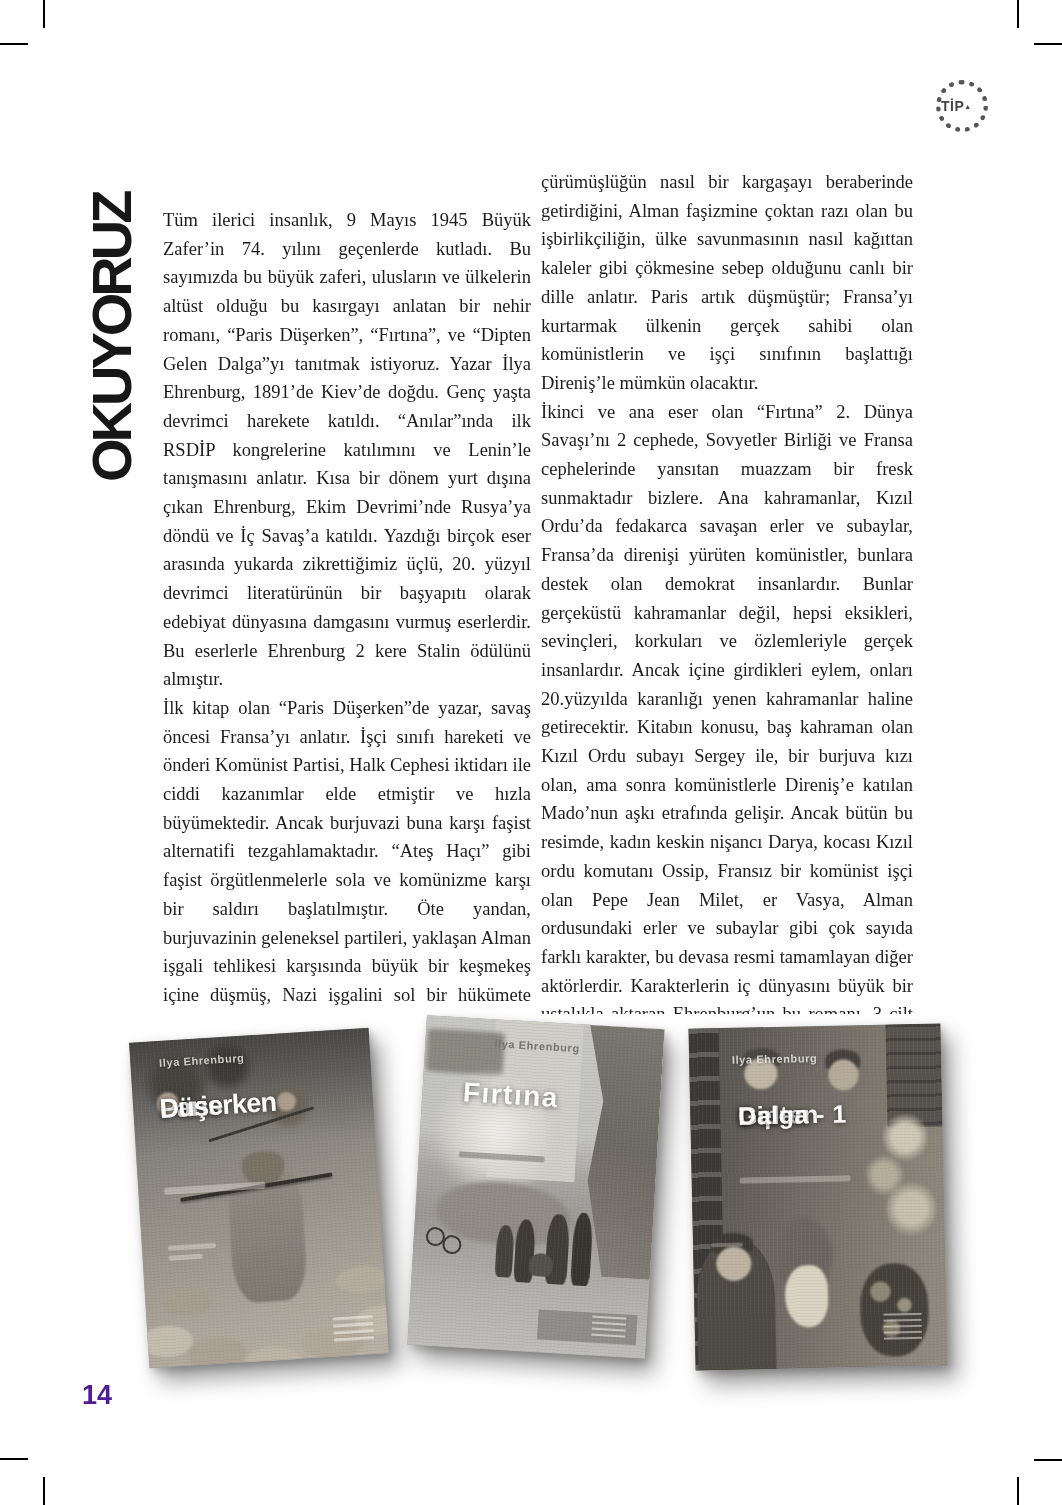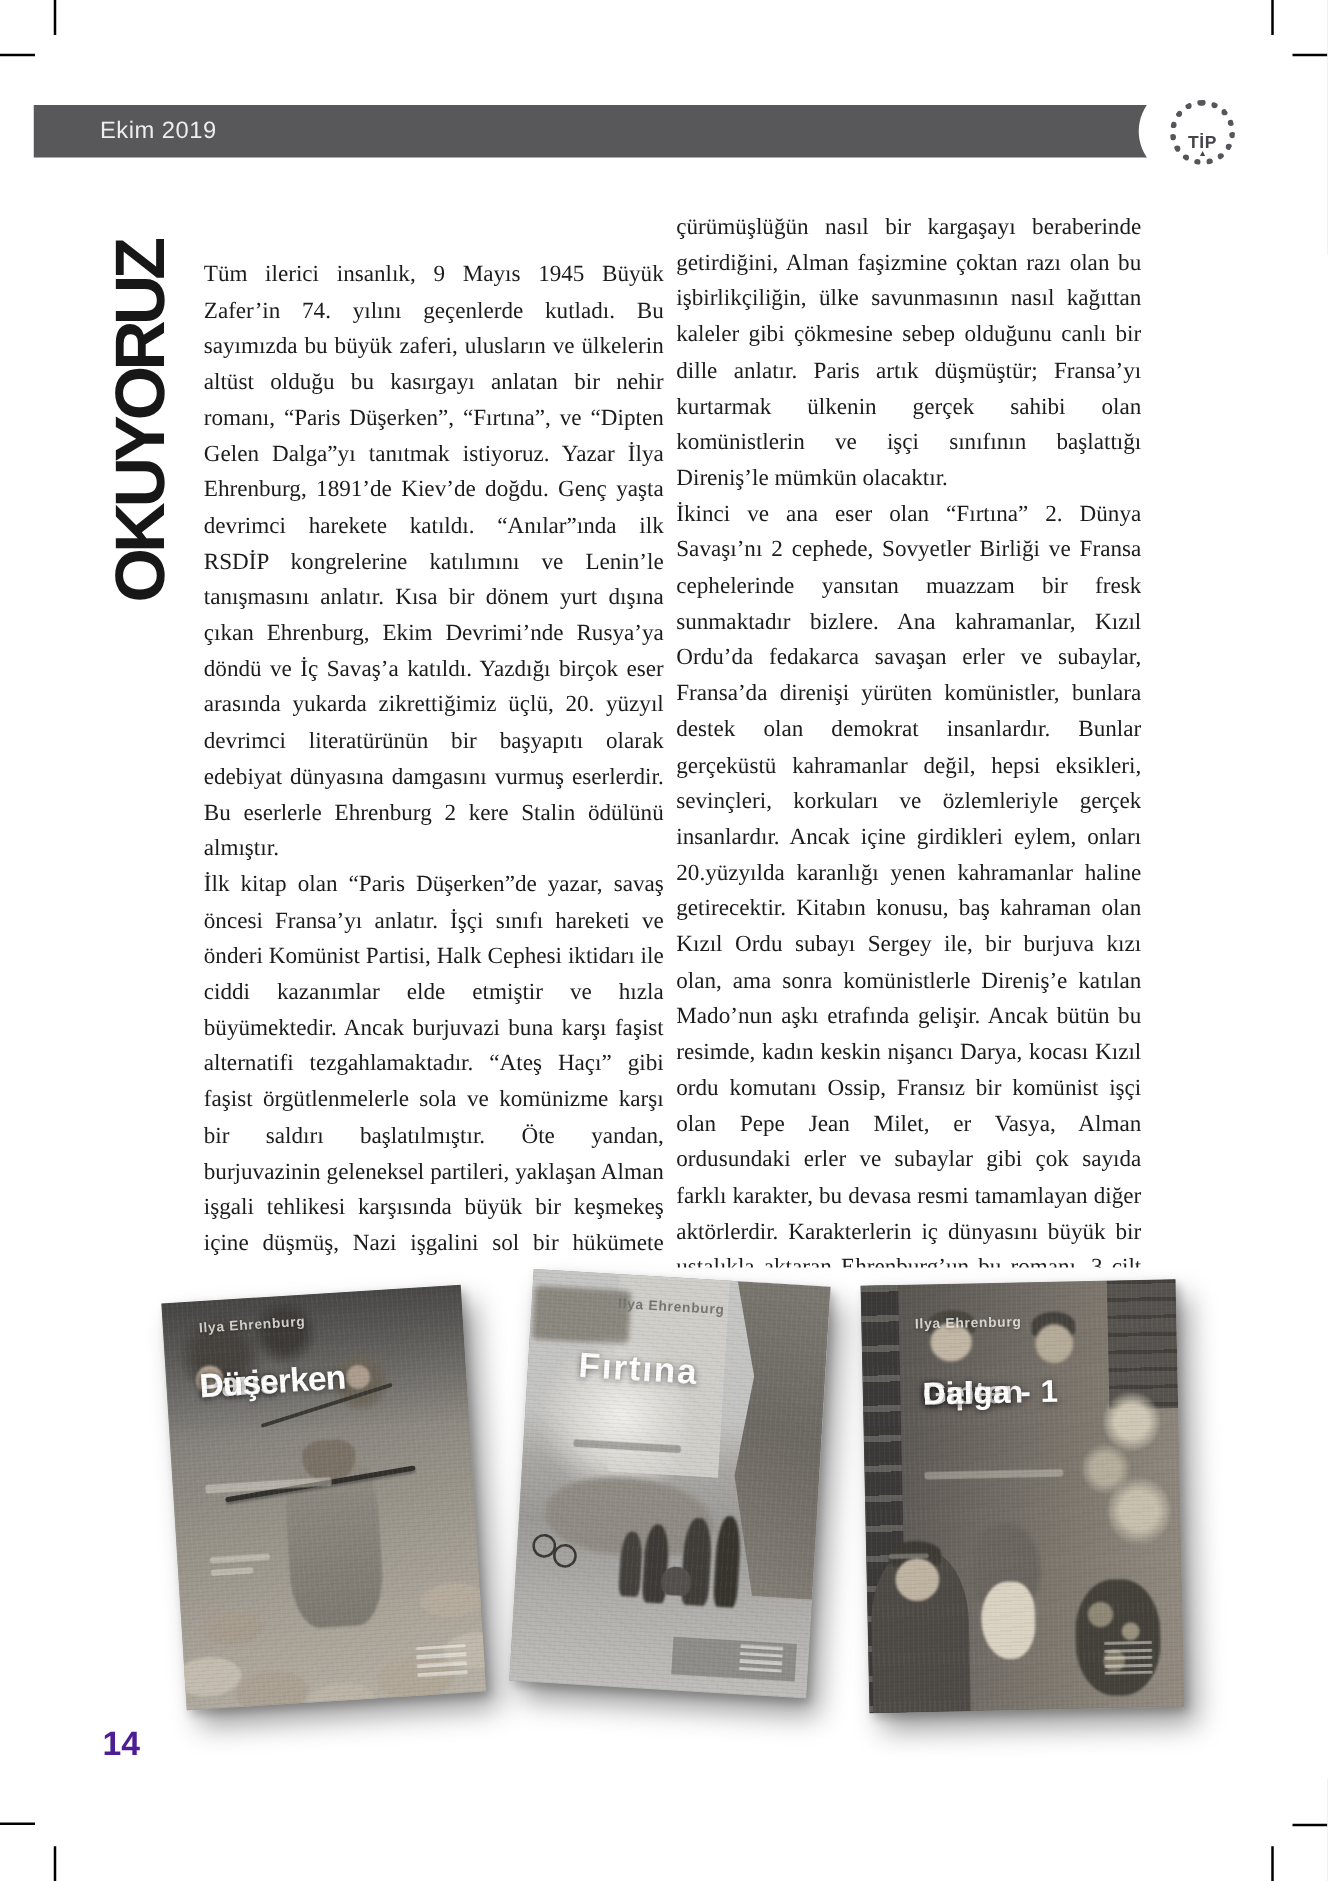--- a/index.html
+++ b/index.html
@@ -13,21 +13,21 @@
   .header-bar{position:absolute;left:27px;top:84px;width:916px;height:42px;background:#58585a;
               display:flex;align-items:center;}
   .issue{margin-left:53px;font-size:19px;font-weight:400;color:#ededed;letter-spacing:.4px;}
   .brand{position:absolute;right:36px;top:0;height:42px;display:flex;align-items:center;
          font-size:37px;color:#fff;letter-spacing:-.5px;}
   .brand .b1{font-weight:800;}
   .brand .b2{font-weight:500;}
   .logo-bg{position:absolute;left:911px;top:68px;width:74px;height:74px;border-radius:50%;background:#fff;}
   .badge{position:absolute;left:936px;top:80px;width:52px;height:52px;border-radius:50%;
          border:5px dotted #56565a;box-sizing:border-box;background:#fff;
-         display:flex;flex-direction:column;align-items:center;justify-content:flex-end;}
+         display:flex;flex-direction:row;align-items:center;justify-content:flex-start;}
   .badge .t{font-size:14px;font-weight:800;color:#46464a;letter-spacing:.5px;line-height:14px;}
   .badge .e{font-size:7px;color:#46464a;line-height:7px;}
   
   .okuyoruz{position:absolute;left:84px;top:168px;height:314px;
             writing-mode:vertical-rl;transform:rotate(180deg);
             font-weight:800;font-size:56px;line-height:1;letter-spacing:-4px;color:#171717;
             font-family:"Liberation Sans",sans-serif;}
   
   .title{position:absolute;left:163px;top:164px;width:380px;margin:0;
          font-size:31px;font-weight:700;letter-spacing:-.8px;color:#101010;
@@ -143,27 +143,20 @@
 
   <div class="cm v" style="left:43px;top:0;"></div>
   <div class="cm h" style="left:0;top:43px;"></div>
   <div class="cm v" style="left:1017px;top:0;"></div>
   <div class="cm h" style="left:1034px;top:43px;"></div>
   <div class="cm h" style="left:0;top:1458px;"></div>
   <div class="cm v" style="left:43px;top:1477px;"></div>
   <div class="cm h" style="left:1034px;top:1459px;"></div>
   <div class="cm v" style="left:1017px;top:1477px;"></div>
 
-  <div class="header-bar">
-    <span class="issue">Ekim 2019</span>
-    <span class="brand">
-        <span class="b1">Çark</span>
-        <span class="b2">Başak</span>
-      </span>
-  </div>
   <div class="logo-bg"></div>
   <div class="badge">
     <span class="t">TİP</span>
     <span class="e">▲</span>
   </div>
 
   <div class="okuyoruz">OKUYORUZ</div>
 
   <div class="col col1">
     <p>Tüm ilerici insanlık, 9 Mayıs 1945 Büyük Zafer’in 74. yılını geçenlerde kutladı. Bu sayımızda bu büyük zaferi, ulusların ve ülkelerin altüst olduğu bu kasırgayı anlatan bir nehir romanı, “Paris Düşerken”, “Fırtına”, ve “Dipten Gelen Dalga”yı tanıtmak istiyoruz. Yazar İlya Ehrenburg,  1891’de Kiev’de doğdu. Genç yaşta devrimci harekete katıldı. “Anılar”ında ilk RSDİP kongrelerine katılımını ve Lenin’le tanışmasını anlatır. Kısa bir dönem yurt dışına çıkan Ehrenburg, Ekim Devrimi’nde Rusya’ya döndü ve İç Savaş’a katıldı. Yazdığı birçok eser arasında yukarda zikrettiğimiz üçlü, 20. yüzyıl devrimci literatürünün bir başyapıtı olarak edebiyat dünyasına damgasını vurmuş eserlerdir. Bu eserlerle Ehrenburg 2 kere Stalin ödülünü almıştır.</p>

